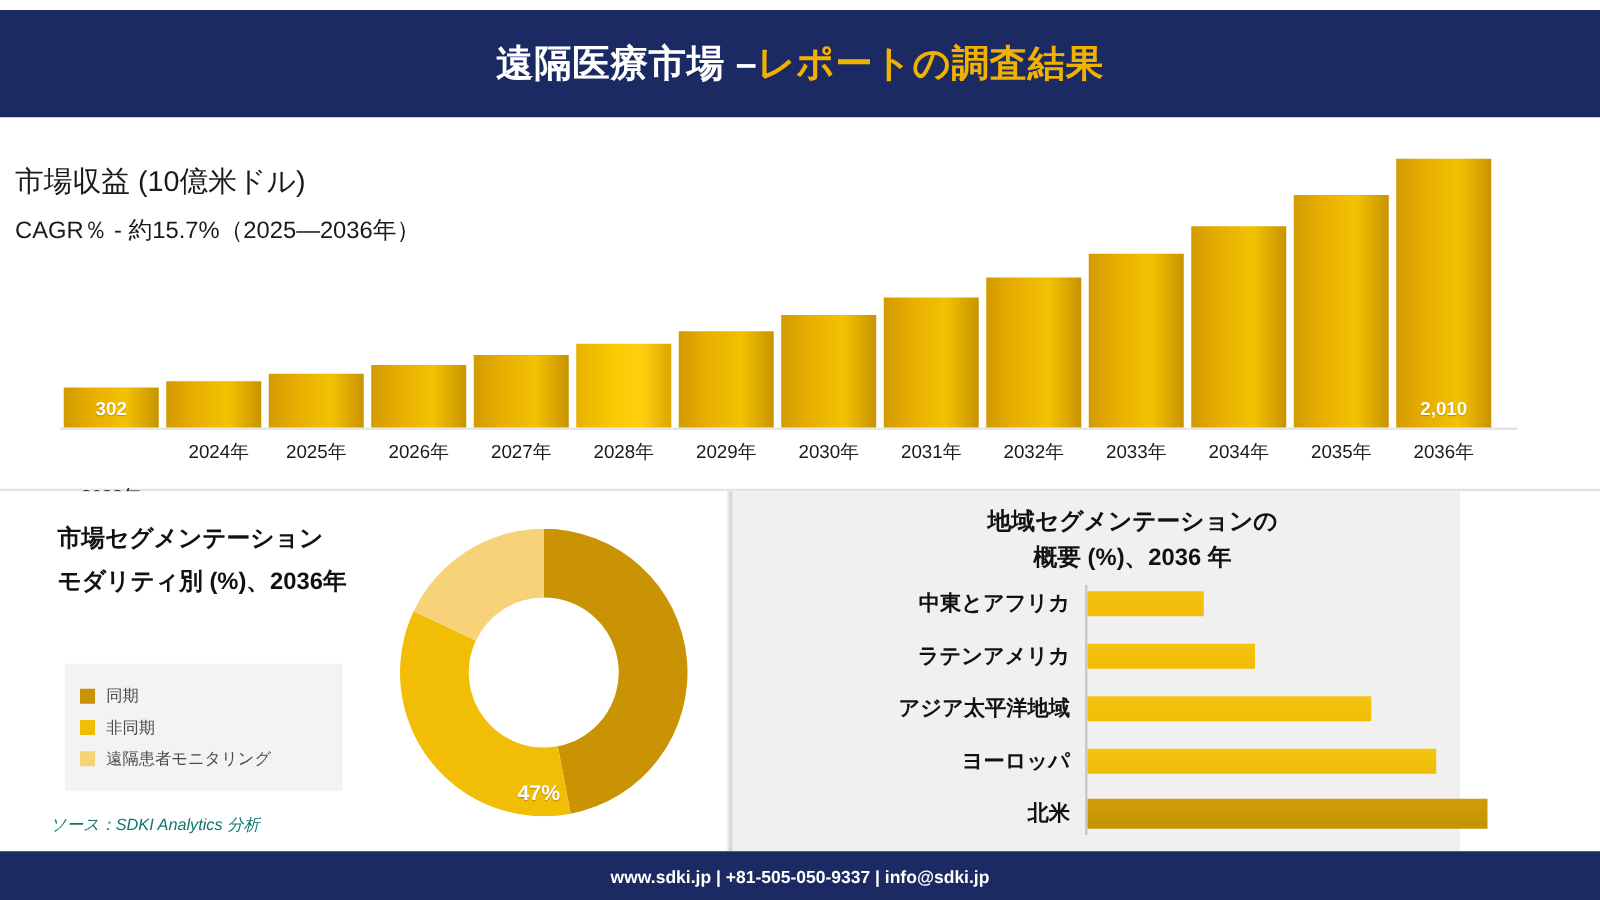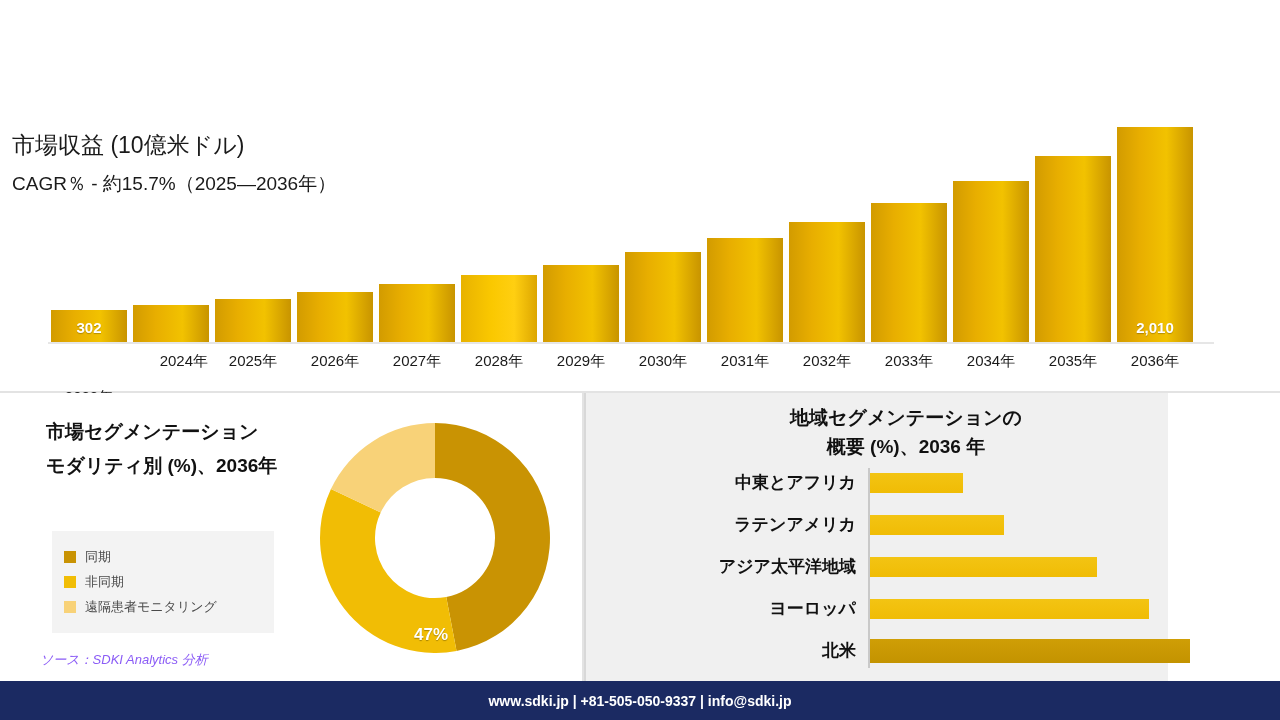--- a/index.html
+++ b/index.html
@@ -185,21 +185,21 @@
     font-size: 17px;
     font-weight: bold;
     color: #ffffff;
     text-shadow: 0 1px 1px rgba(0,0,0,.3);
   }
   .source {
     position: absolute;
     left: 40px; bottom: 12px;
     font-size: 13px;
     font-style: italic;
-    color: #8b5cf6;
+    color: #0f766e;
   }
 
   .region-title {
     position: absolute;
     left: 0; top: 10px;
     width: 640px;
     text-align: center;
     font-size: 19px;
     font-weight: bold;
     color: #111111;
@@ -272,40 +272,45 @@
     font-size: 14px;
     font-weight: bold;
     color: #ffffff;
   }
 </style>
 </head>
 <body>
 
 <div class="page">
 
+  <div class="header">
+    <div class="header-title">
+      <span>遠隔医療市場 –</span><span class="accent">レポートの調査結果</span>
+    </div>
+  </div>
 
   <div class="top-block">
     <div class="kpi">
       <div class="kpi-line1">市場収益 (10億米ドル)</div>
       <div class="kpi-line2">CAGR％ - 約15.7%（2025―2036年）</div>
     </div>
 
     <div class="bar-chart">
       <div class="baseline"></div>
       <div class="bars" id="bars">
           <div class="bar-col" style="left: 0px;">
             <div class="bar" style="height: 32.3035px;">
               <div class="bar-value">302</div>
             </div>
           </div>
           <div class="bar-label" style="left: 0px; margin-top: 36px;">2023年</div>
           <div class="bar-col" style="left: 82px;">
             <div class="bar" style="height: 37.3308px;"></div>
           </div>
-          <div class="bar-label" style="left: 78px; text-align: right;">2024年</div>
+          <div class="bar-label" style="left: 86px;">2024年</div>
           <div class="bar-col" style="left: 164px;">
             <div class="bar" style="height: 43.2139px;"></div>
           </div>
           <div class="bar-label" style="left: 164px;">2025年</div>
           <div class="bar-col" style="left: 246px;">
             <div class="bar" style="height: 49.9527px;"></div>
           </div>
           <div class="bar-label" style="left: 246px;">2026年</div>
           <div class="bar-col" style="left: 328px;">
             <div class="bar" style="height: 57.8682px;"></div>

